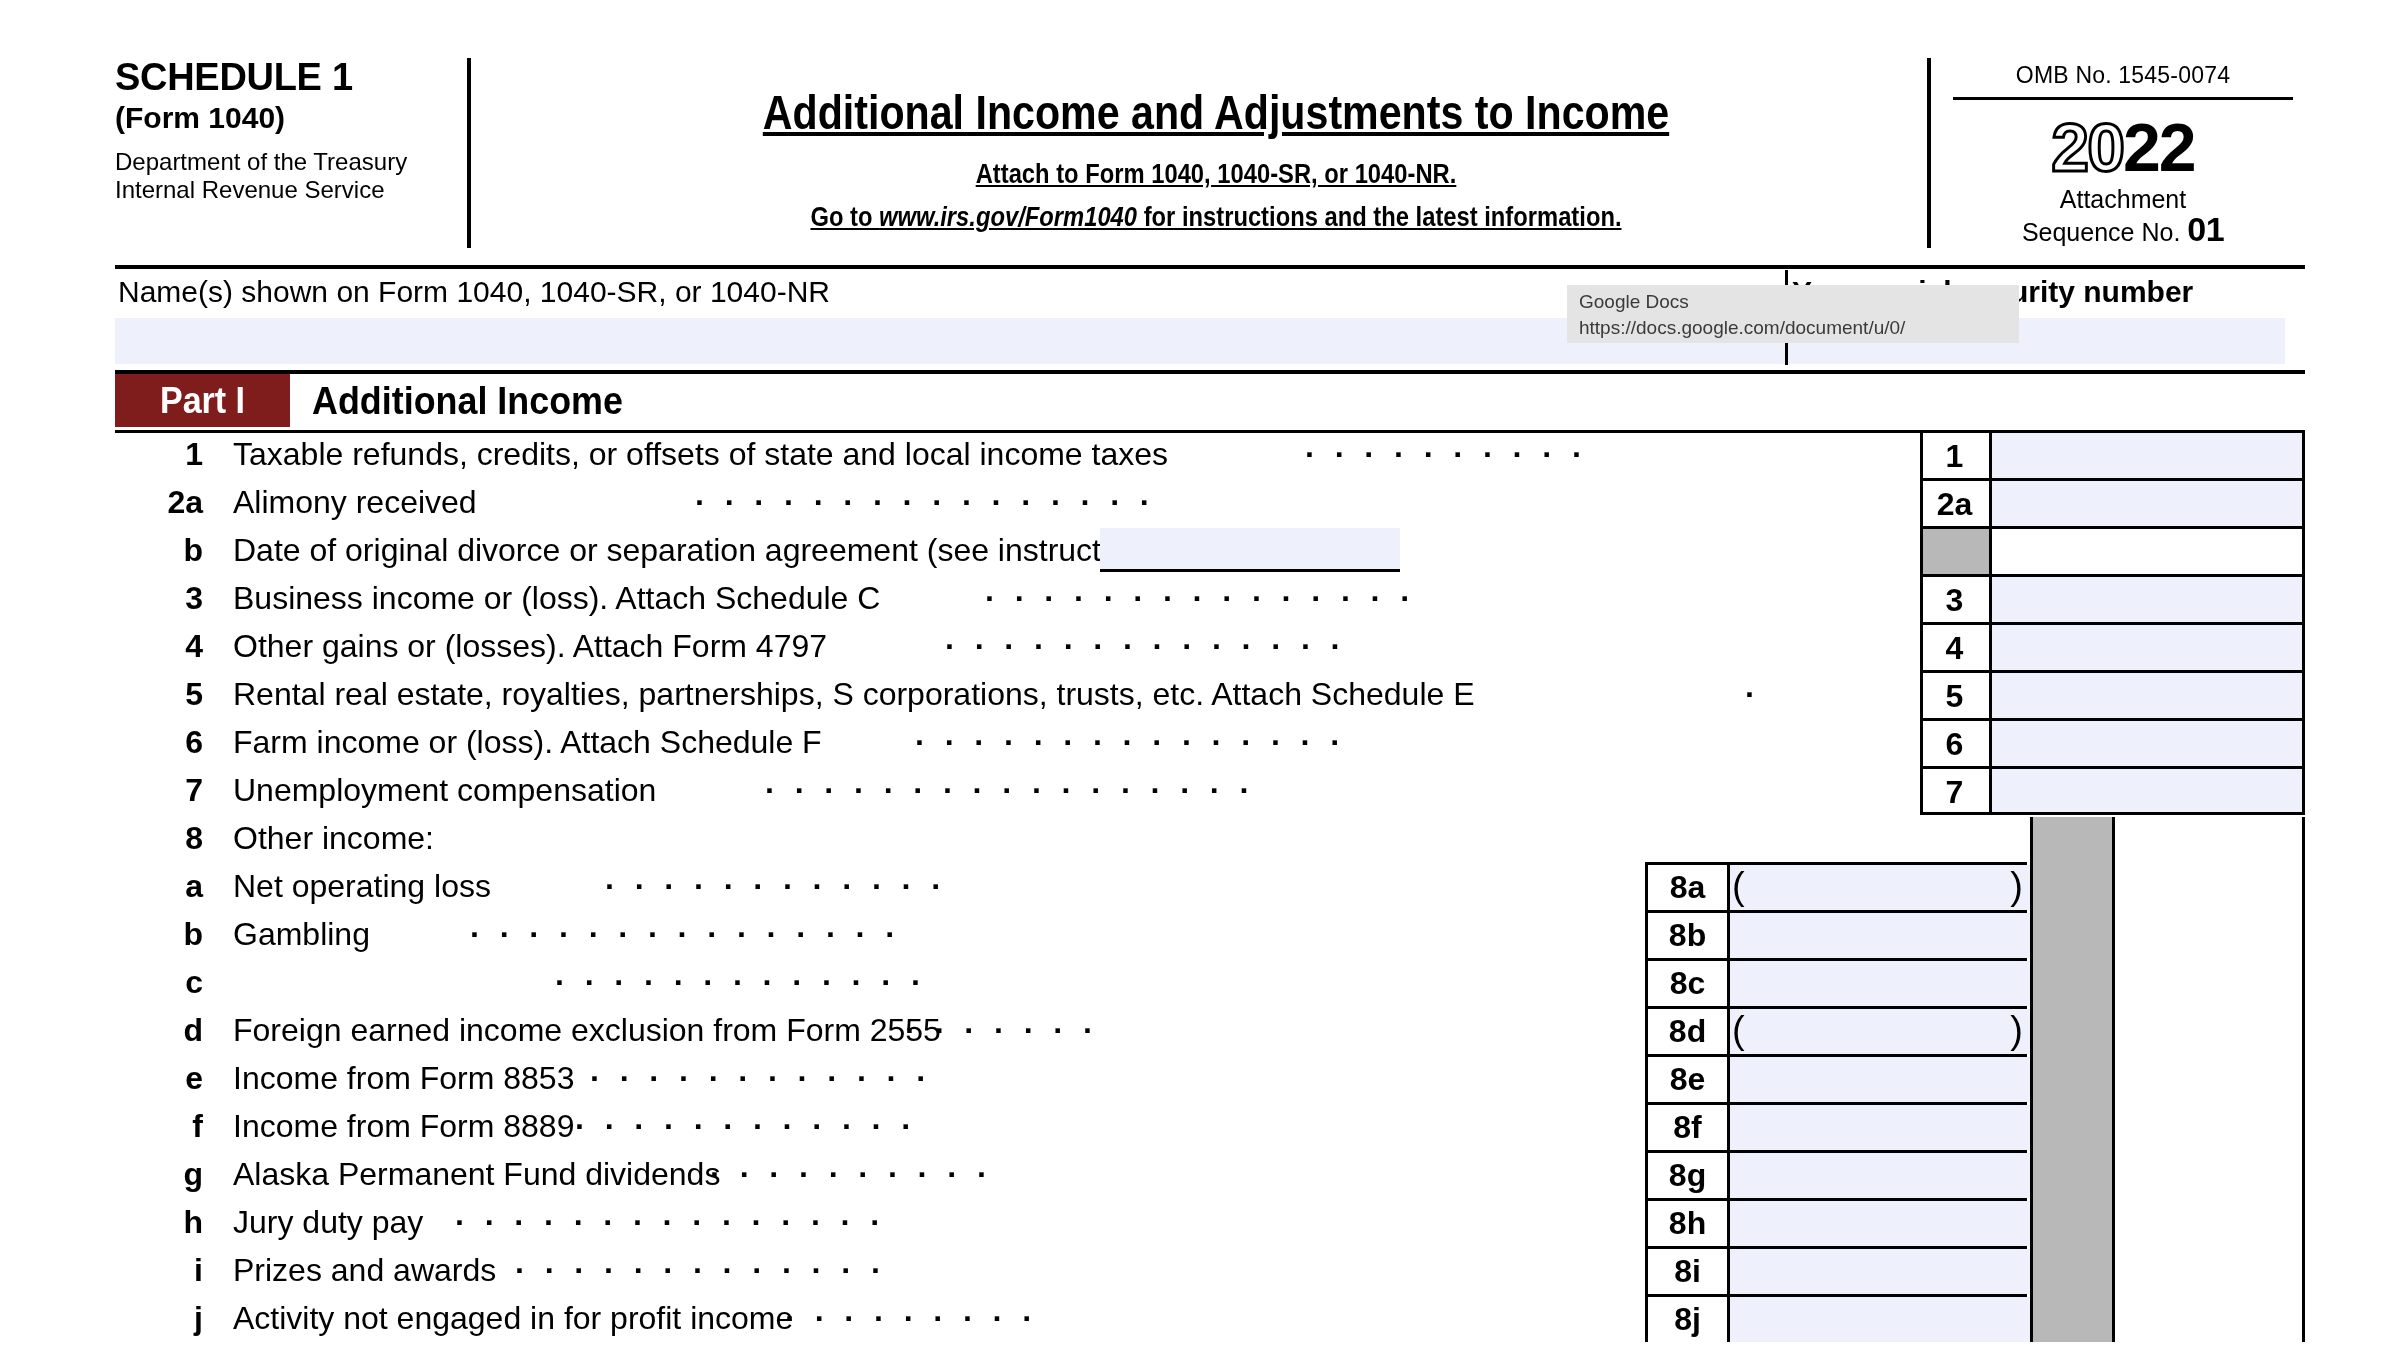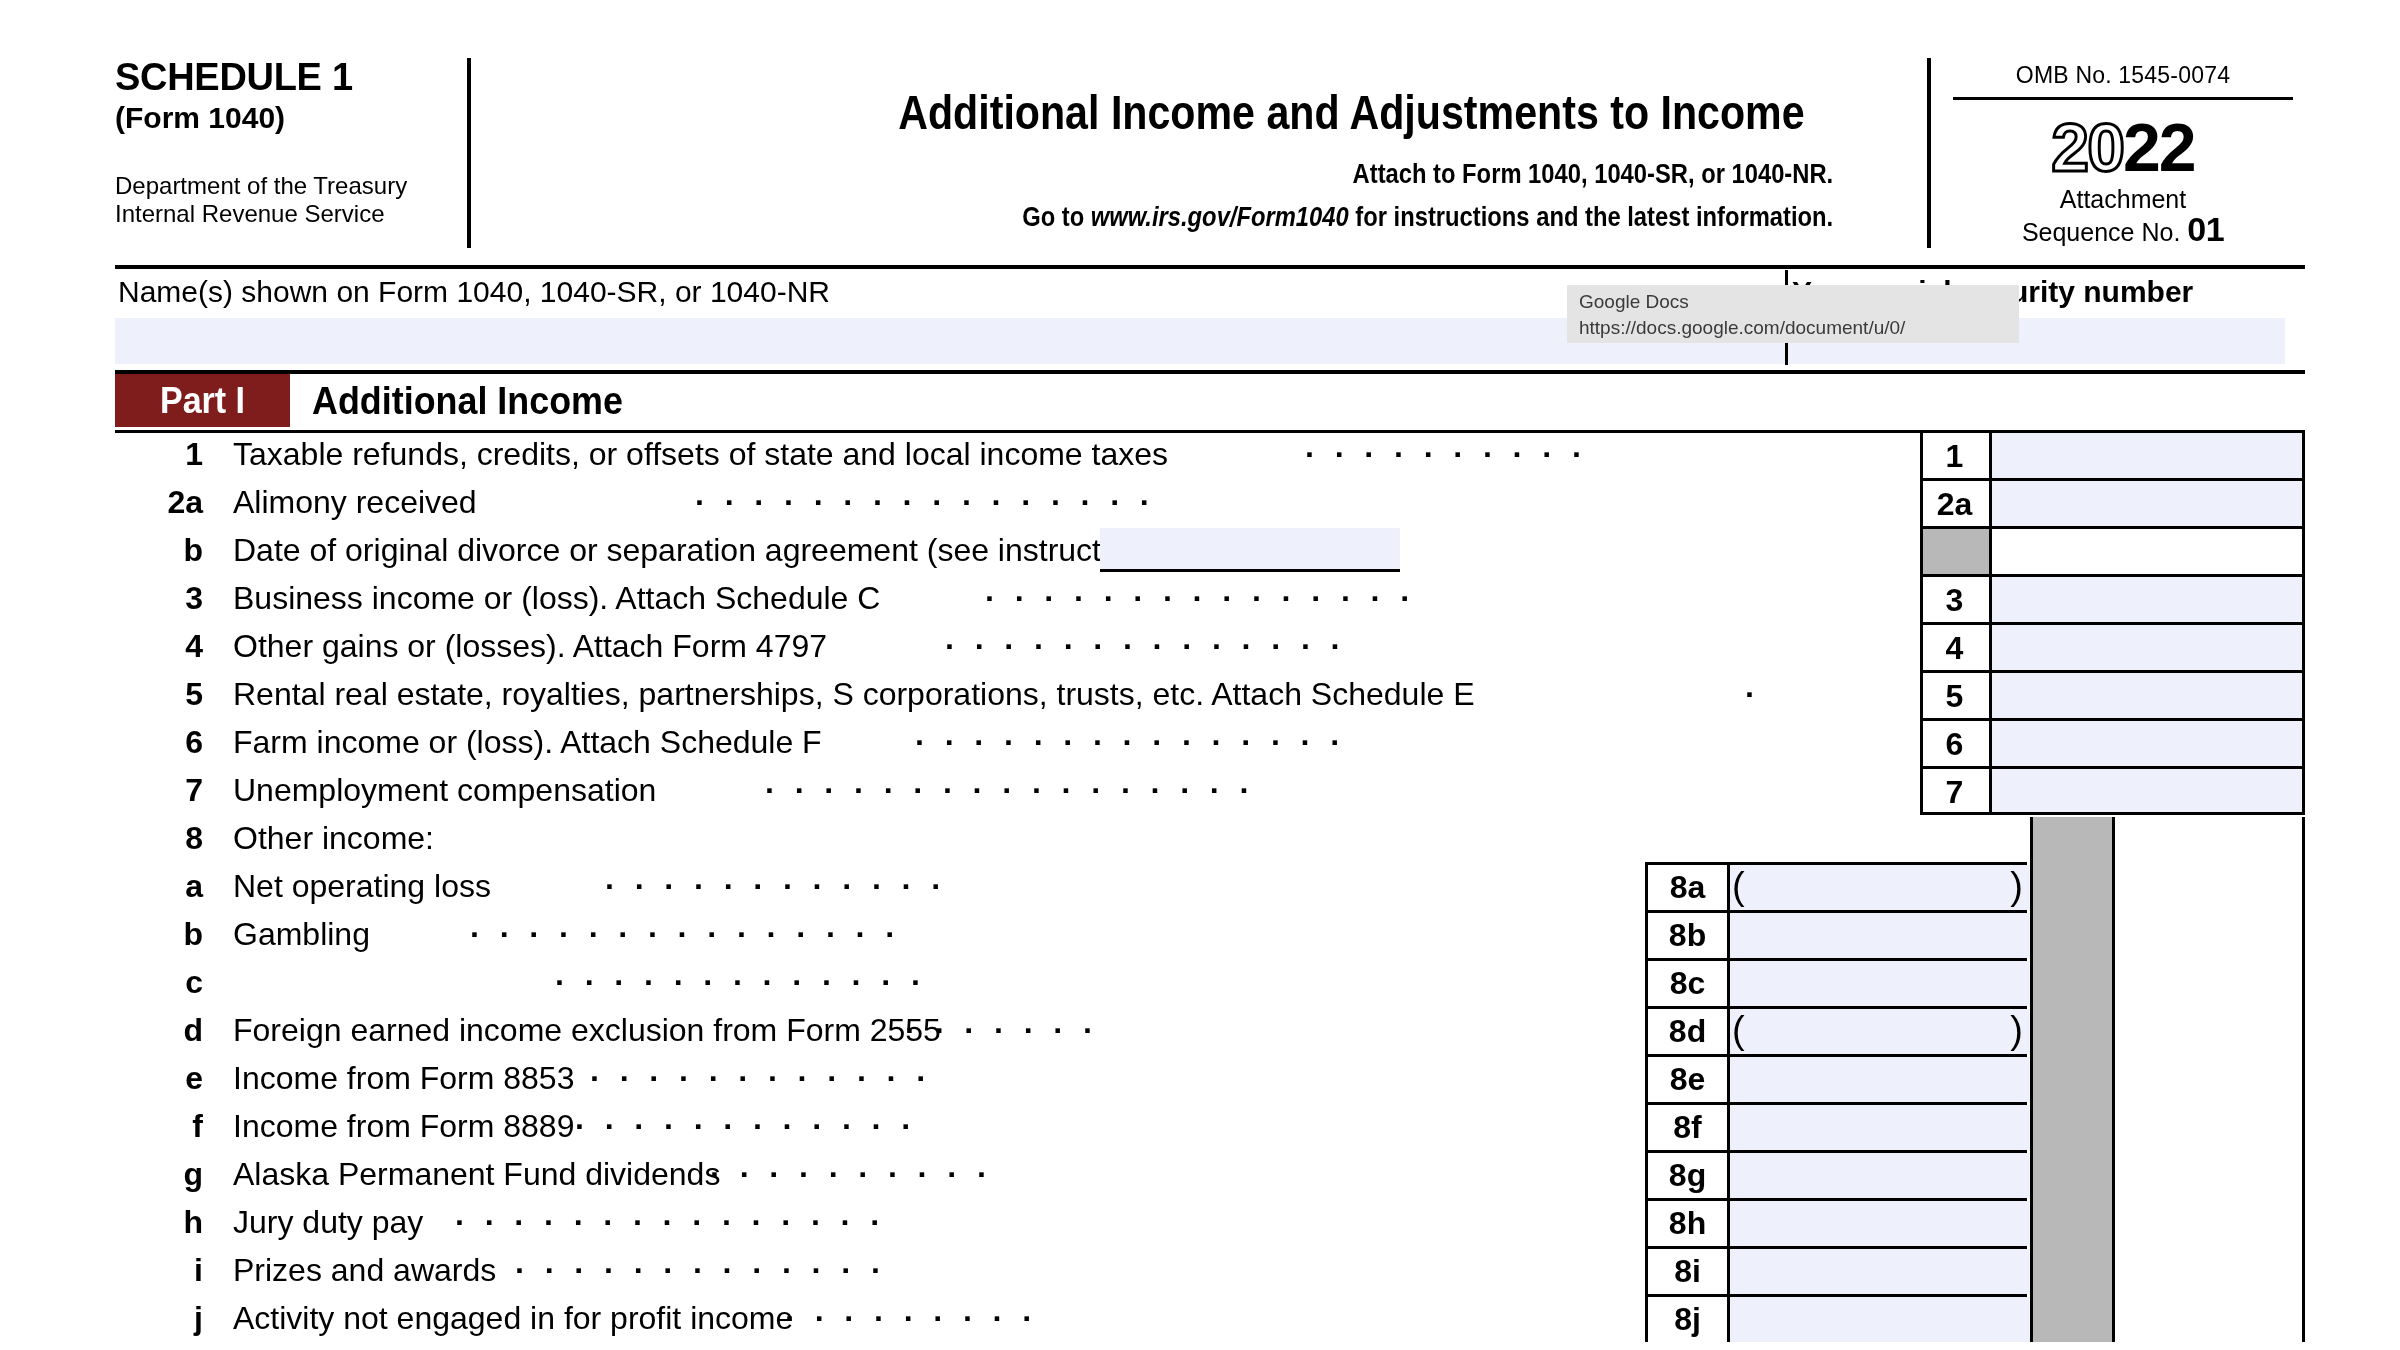--- a/index.html
+++ b/index.html
@@ -23,27 +23,27 @@
     position:absolute;left:0;top:0;width:352px;height:222px;
   }
   .sched-title{
     font-size:38px;font-weight:bold;letter-spacing:-0.3px;
     line-height:42px;margin-top:16px;
   }
   .sched-sub{
     font-size:30px;font-weight:bold;line-height:36px;margin-top:2px;
   }
   .dept{
-    font-size:24px;line-height:28px;margin-top:36px;font-weight:400;
+    font-size:24px;line-height:28px;margin-top:12px;font-weight:400;
   }
   .vrule-left{
     position:absolute;left:352px;top:18px;width:4px;height:190px;background:#000;
   }
   .hdr-center{
-    position:absolute;left:374px;top:0;width:1430px;text-align:right;
+    position:absolute;left:386px;top:0;width:1430px;text-align:center;text-decoration:underline;
   }
   .main-title{
     font-size:49px;font-weight:bold;line-height:54px;margin-top:45px;
     transform:scaleX(0.84);transform-origin:center top;letter-spacing:0px;
     white-space:nowrap;
   }
   .sub1{
     font-size:27px;font-weight:bold;margin-top:20px;
     transform:scaleX(0.88);transform-origin:center top;white-space:nowrap;
   }

